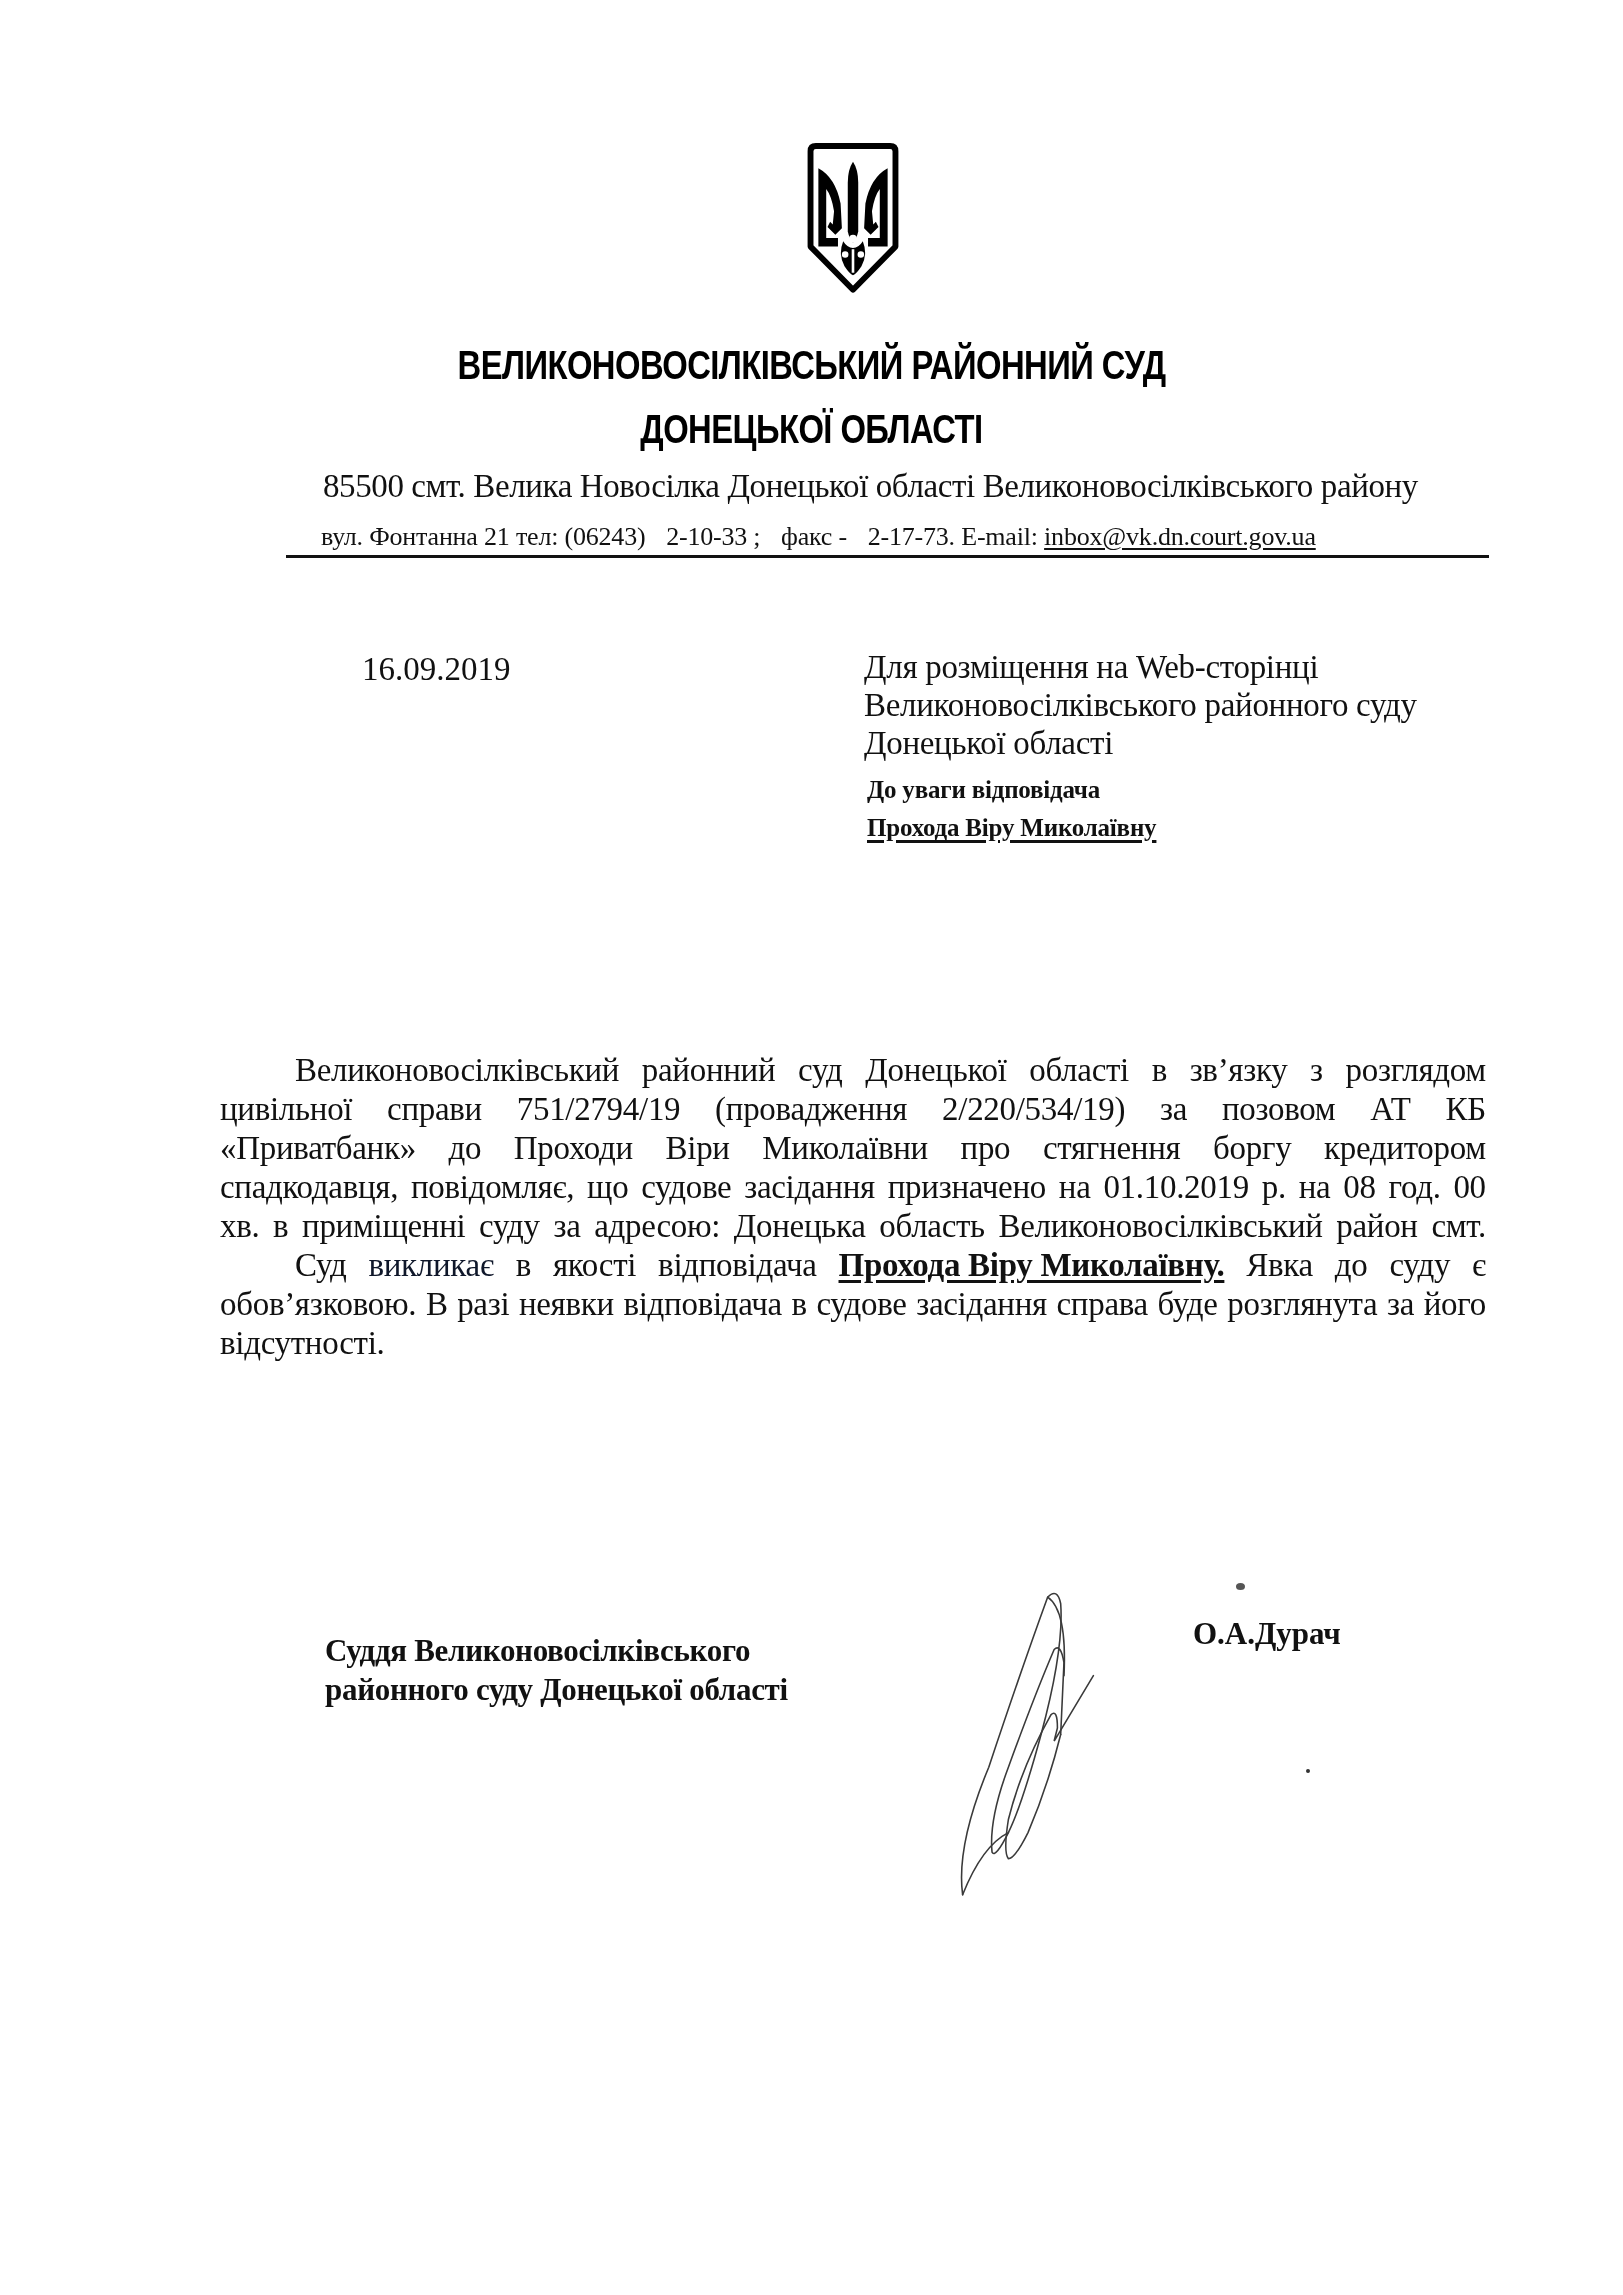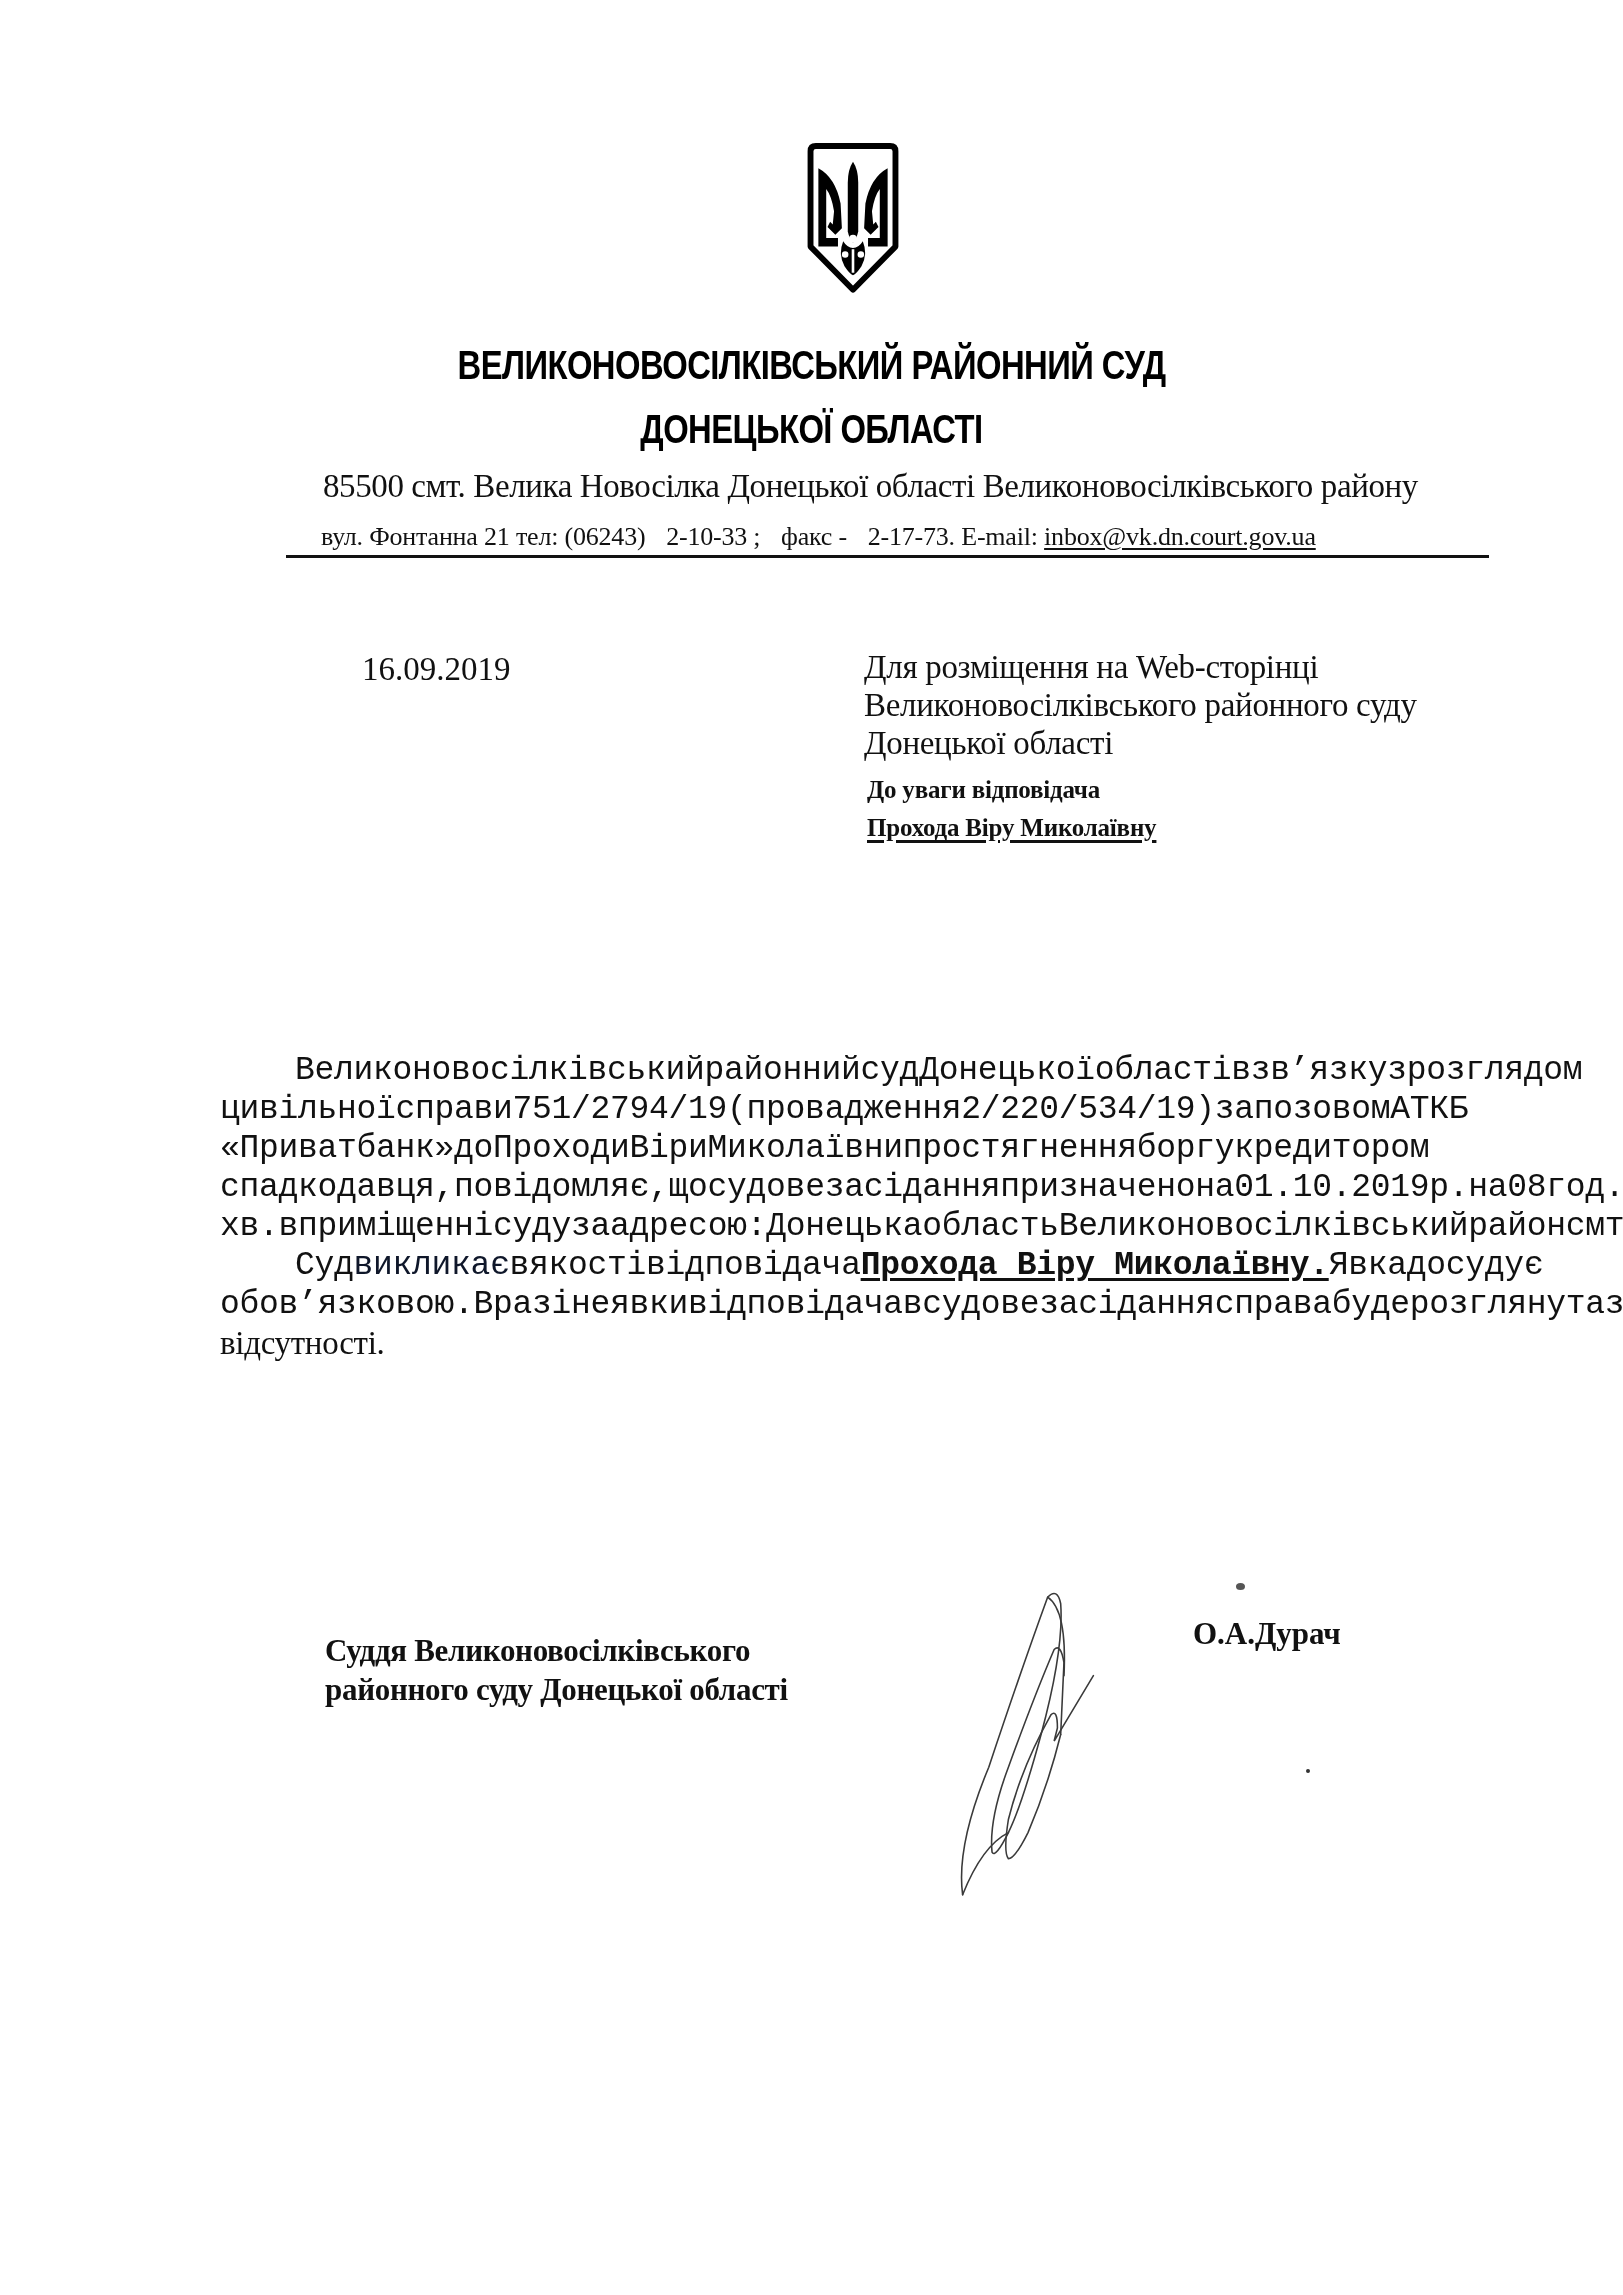--- a/index.html
+++ b/index.html
@@ -113,24 +113,23 @@
     #body-text {
       left: 220px;
       top: 1051px;
       width: 1266px;
       font-size: 33px;
       line-height: 39px;
       letter-spacing: -0.3px;
     }
     .line-flex {
       display: flex;
-      justify-content: flex-start;
+      justify-content: space-between;
       white-space: nowrap;
       height: 39px;
-      font-family: Liberation Mono, monospace;
     }
     .line-flex.first { padding-left: 75px; }
     .line-left {
       display: block;
       white-space: nowrap;
       height: 39px;
     }
     .bold-underline {
       font-weight: bold;
       text-decoration: underline;

